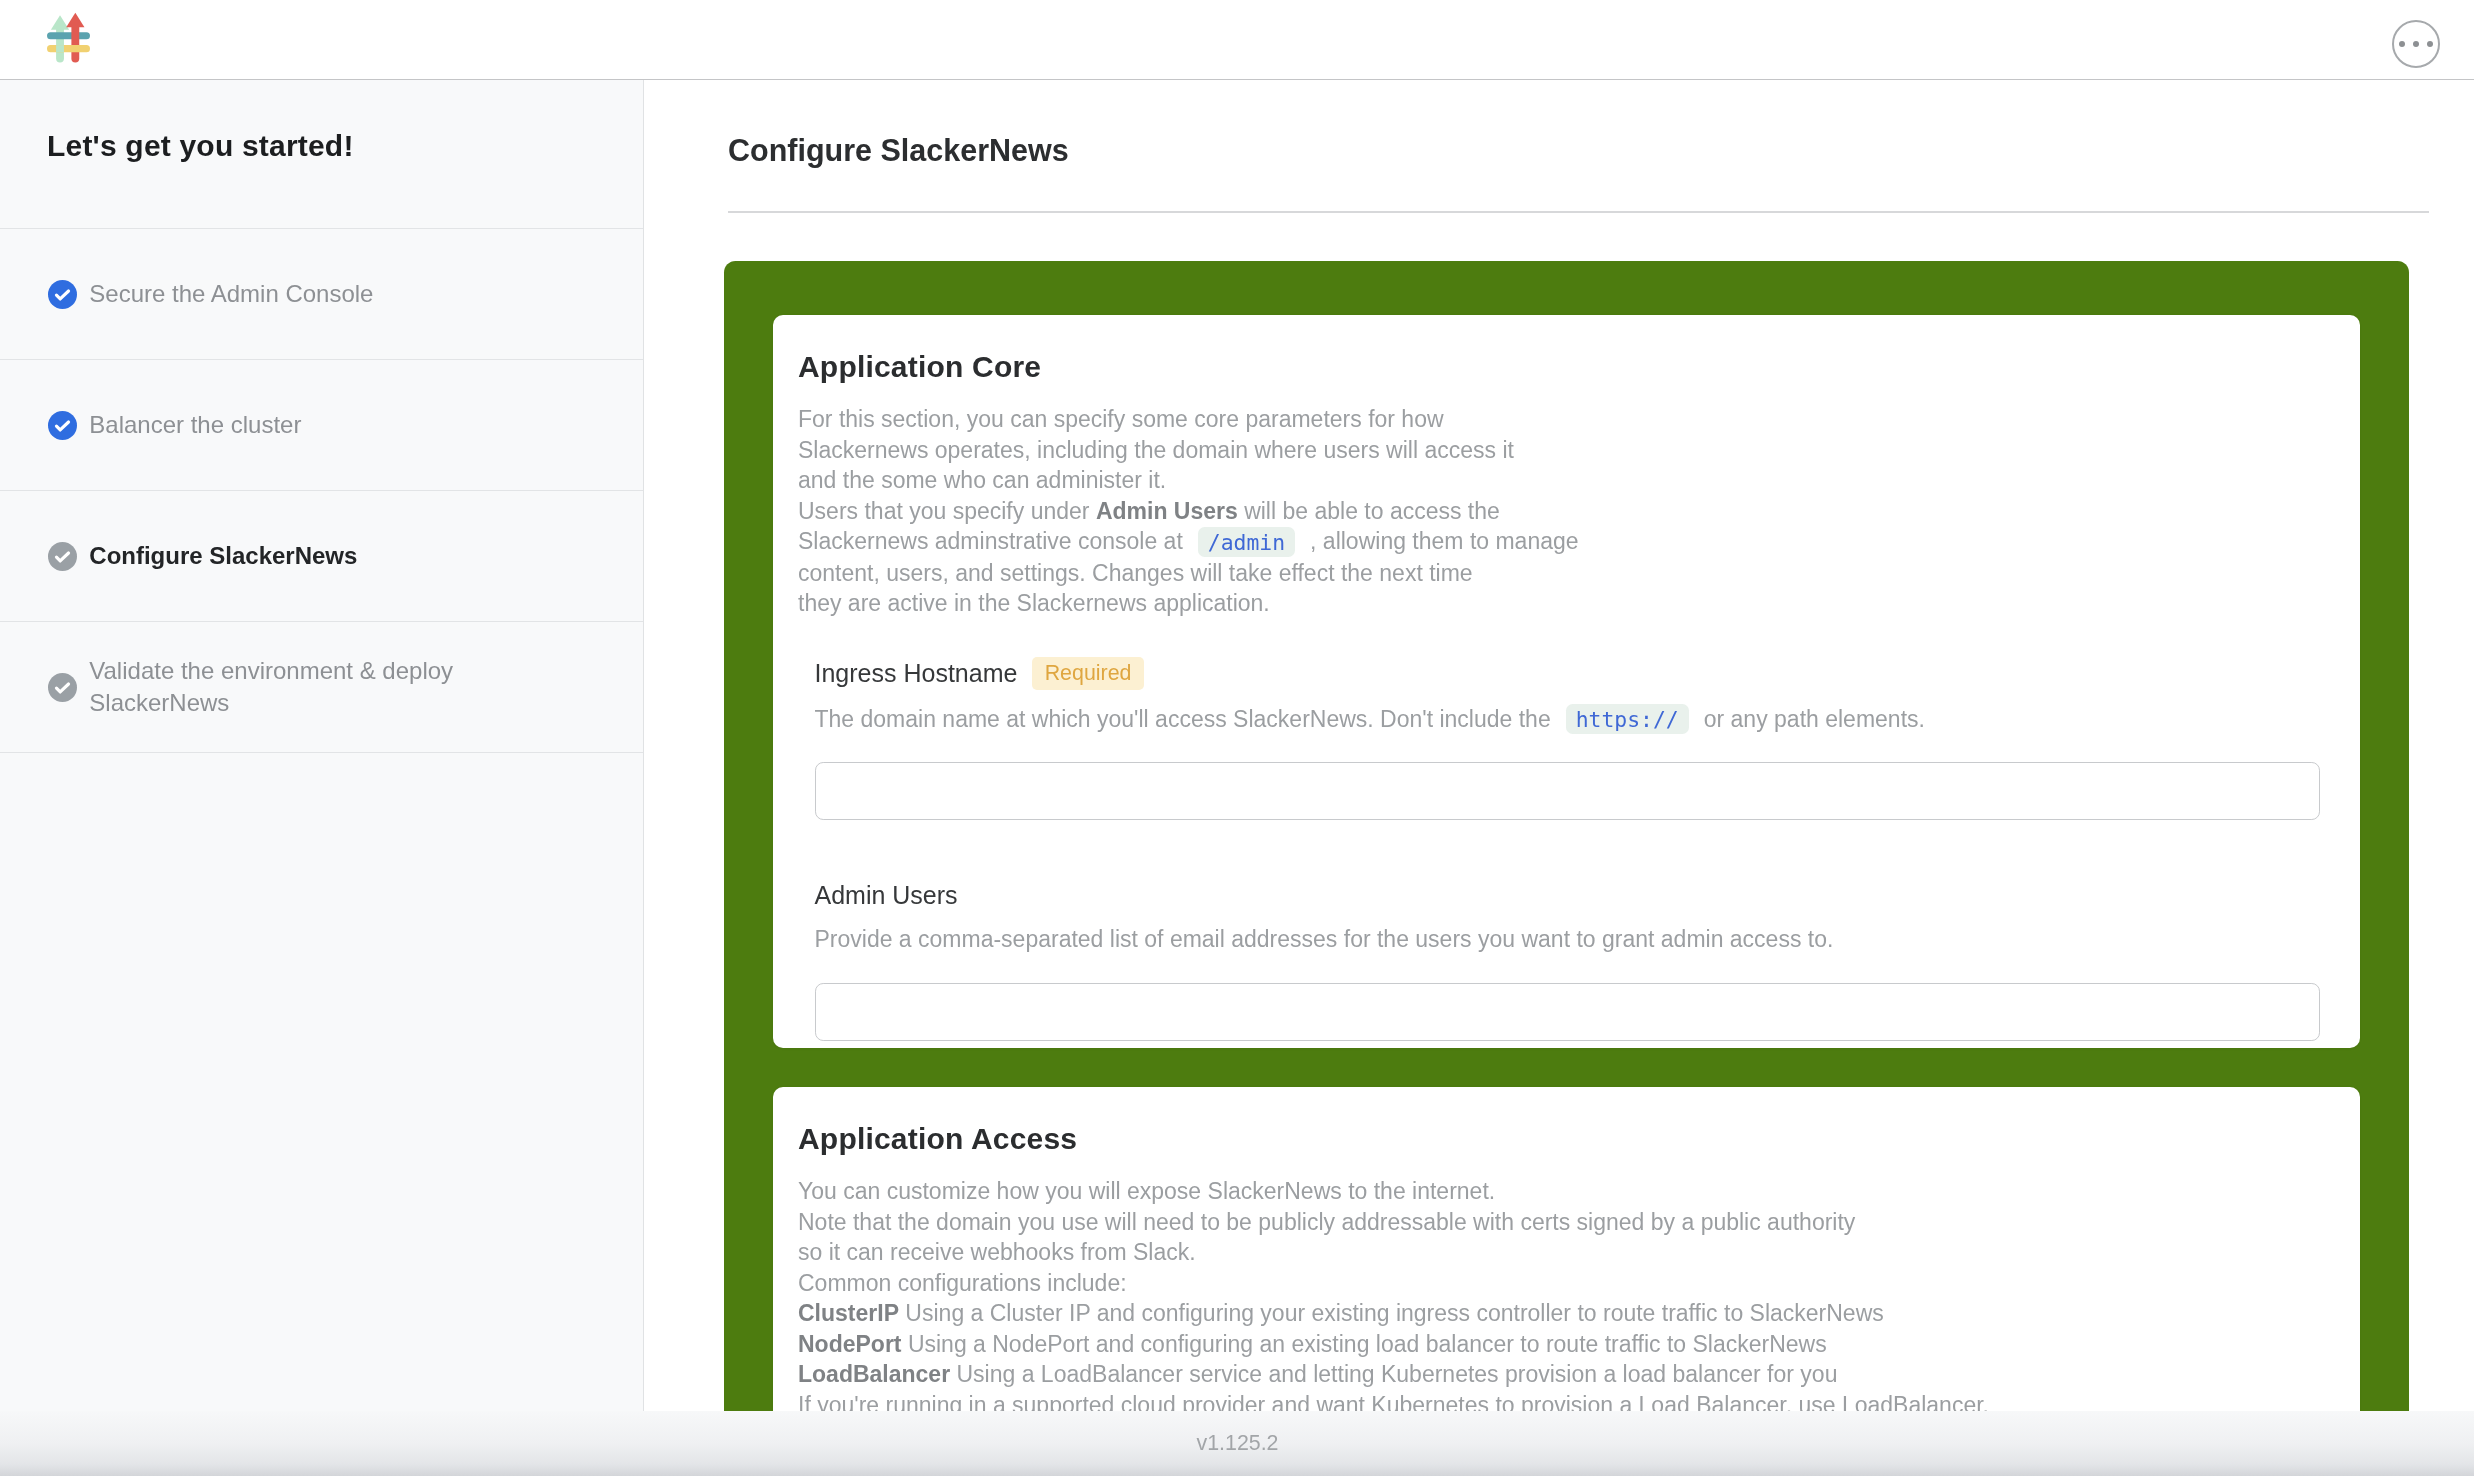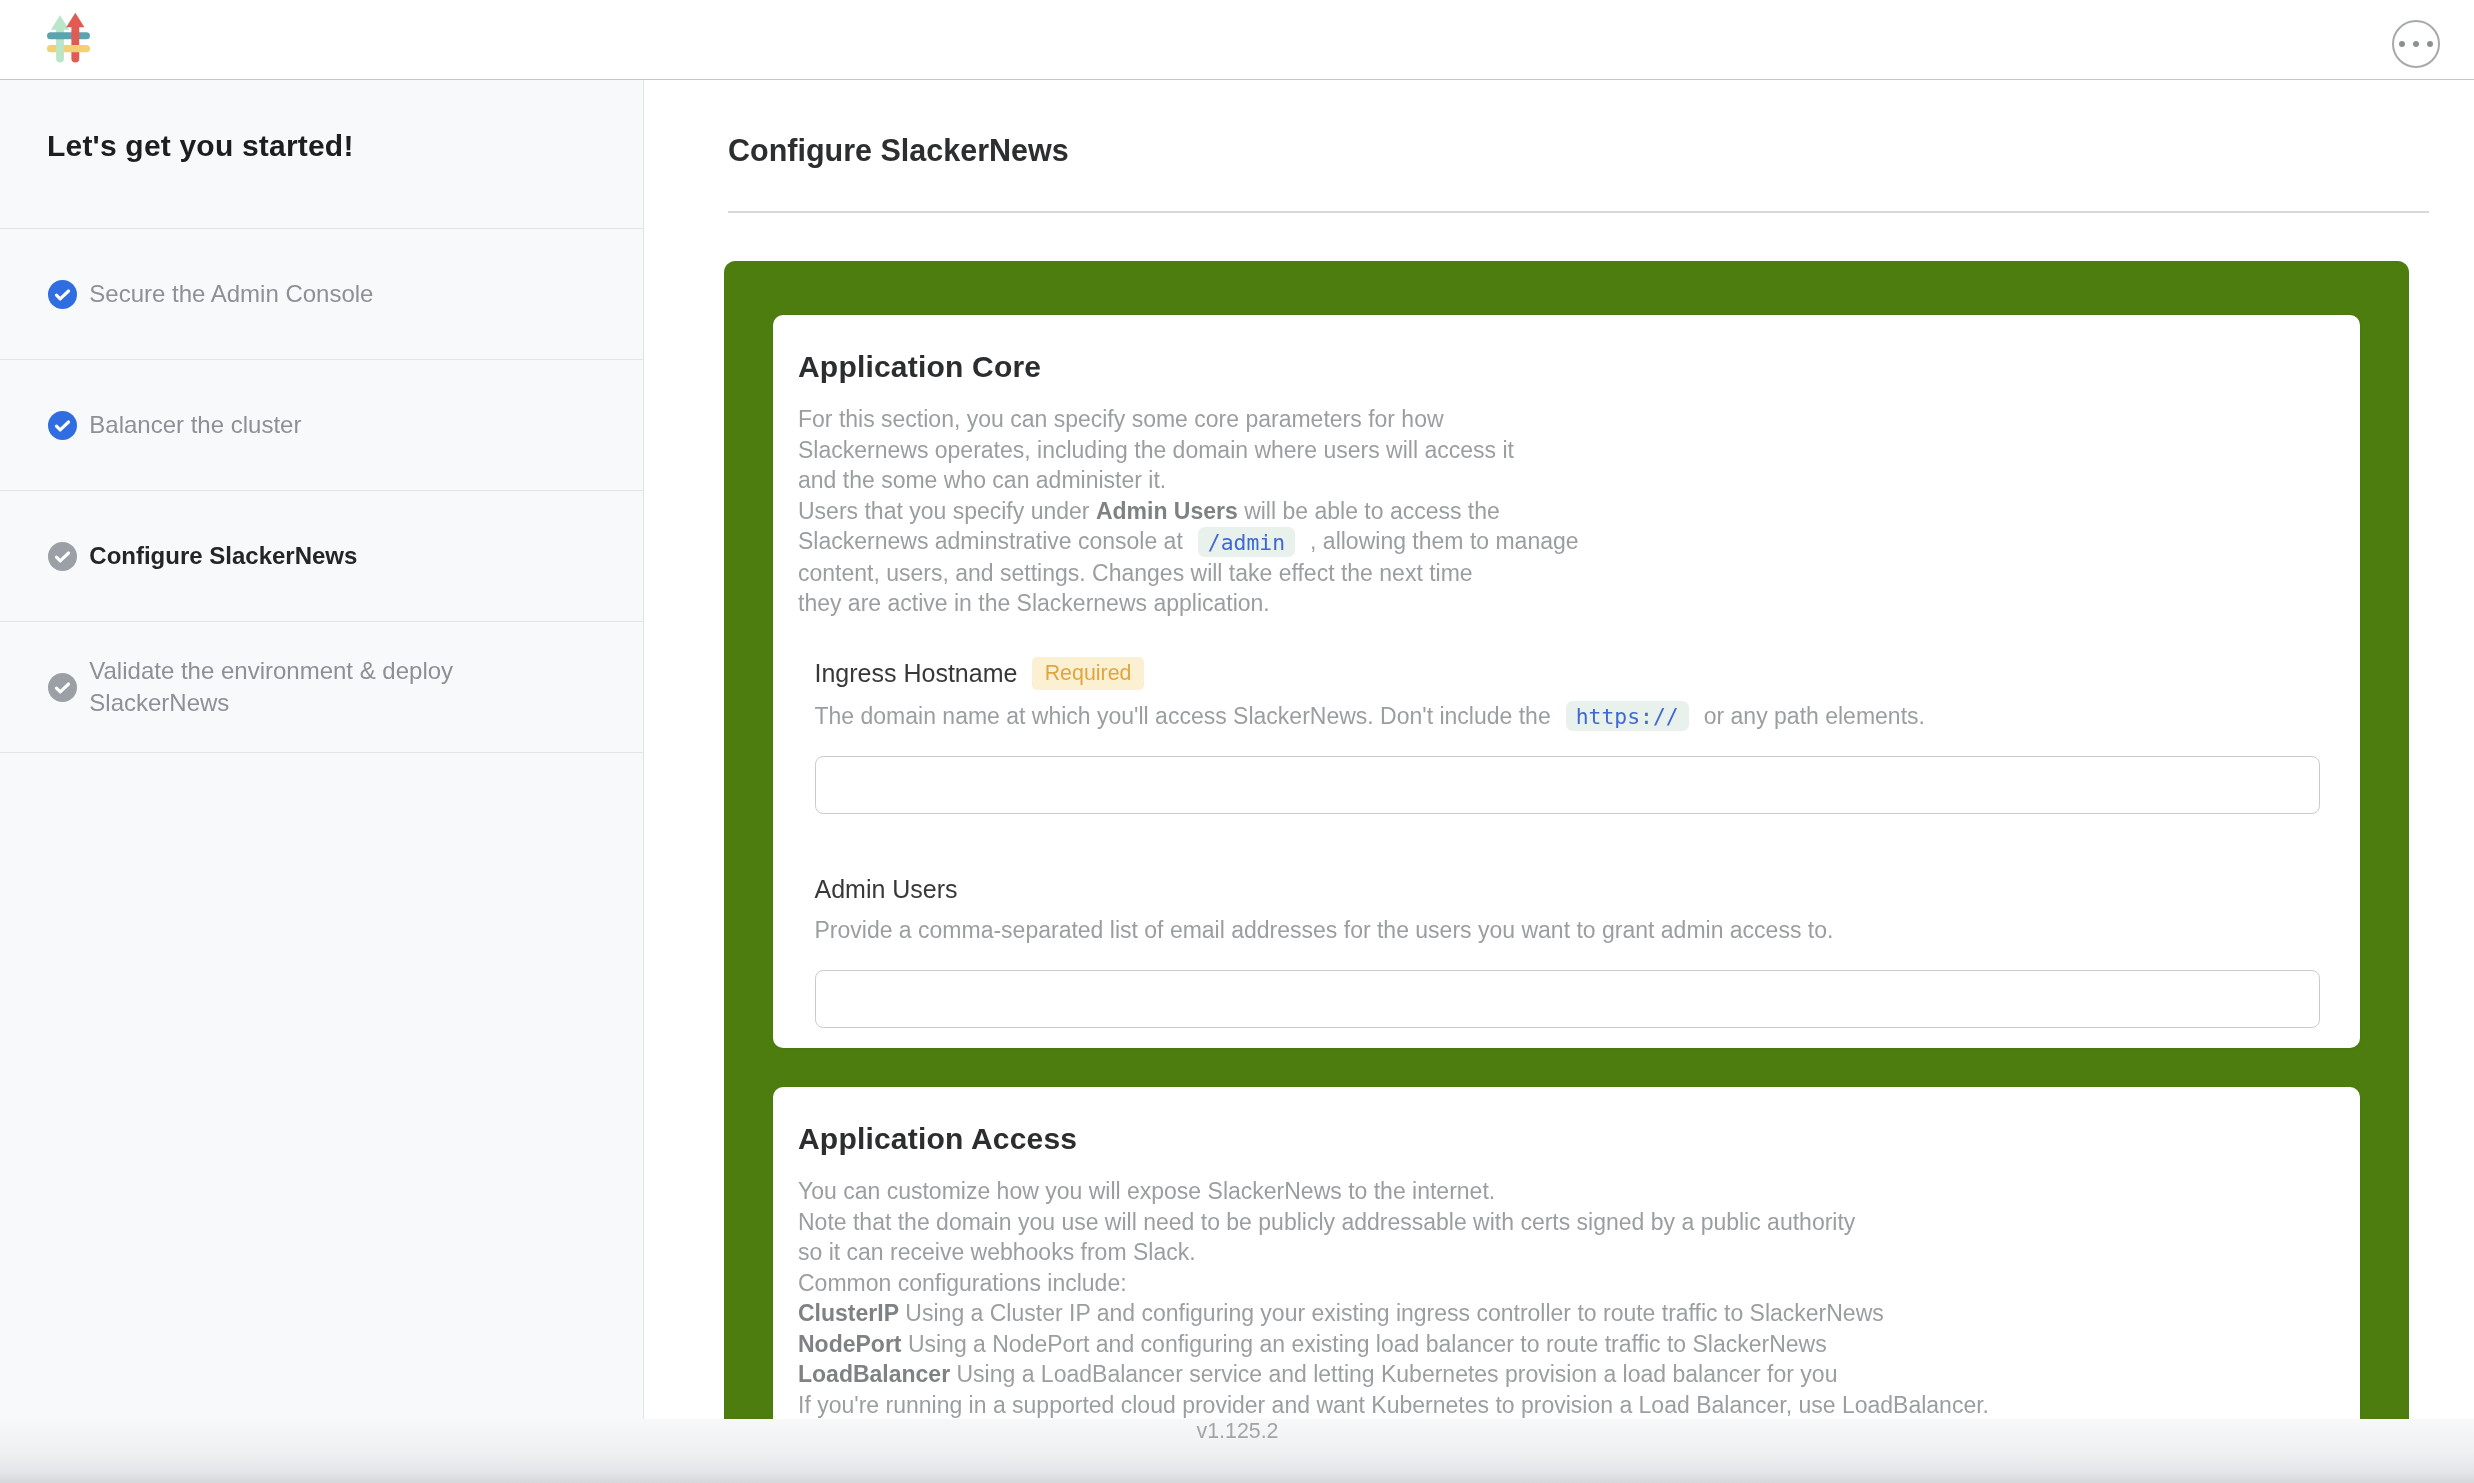--- a/index.html
+++ b/index.html
@@ -72,33 +72,33 @@
   }
 
   .field-group { margin:38px 0 0 16.5px; }
   .field-group.second { margin-top:61px; }
   .label-row { display:flex; align-items:center; gap:15px; }
   .field-label { font-size:25px; color:#36383a; }
   .badge-required {
     font-size:21.4px; color:#dfa640; background:#fcf0d2;
     border-radius:5px; padding:4.1px 12.3px;
   }
-  .field-help { margin-top:8.2px; font-size:23px; color:#9b9ea1; line-height:36px; }
+  .field-help { margin-top:8.2px; font-size:23px; color:#9b9ea1; line-height:43px; }
   .text-input {
     display:block; width:100%; height:58px; margin-top:21.4px;
     border:1.6px solid #c8cacd; border-radius:8.2px; background:#fff;
     font-size:23px; font-family:"Liberation Sans", sans-serif;
     color:#2c2e30; padding:0 18px; outline:none;
   }
 
   
   .footer {
-    position:absolute; left:0; right:0; bottom:0; height:65px; z-index:20;
+    position:absolute; left:0; right:0; bottom:8px; height:65px; z-index:20;
     background:linear-gradient(180deg,#f7f8f9 0%,#eff0f2 50%,#e3e5e8 82%,#d3d5d9 100%);
-    display:flex; justify-content:center;
+    display:flex; align-items:center; justify-content:center;
   }
   .version { font-size:21.4px; color:#a2a5a8; }
 </style>
 </head>
 <body>
 
 <header class="topbar">
   <span class="logo">
     <svg width="43" height="53" viewBox="0 0 52 64" xmlns="http://www.w3.org/2000/svg">
 

